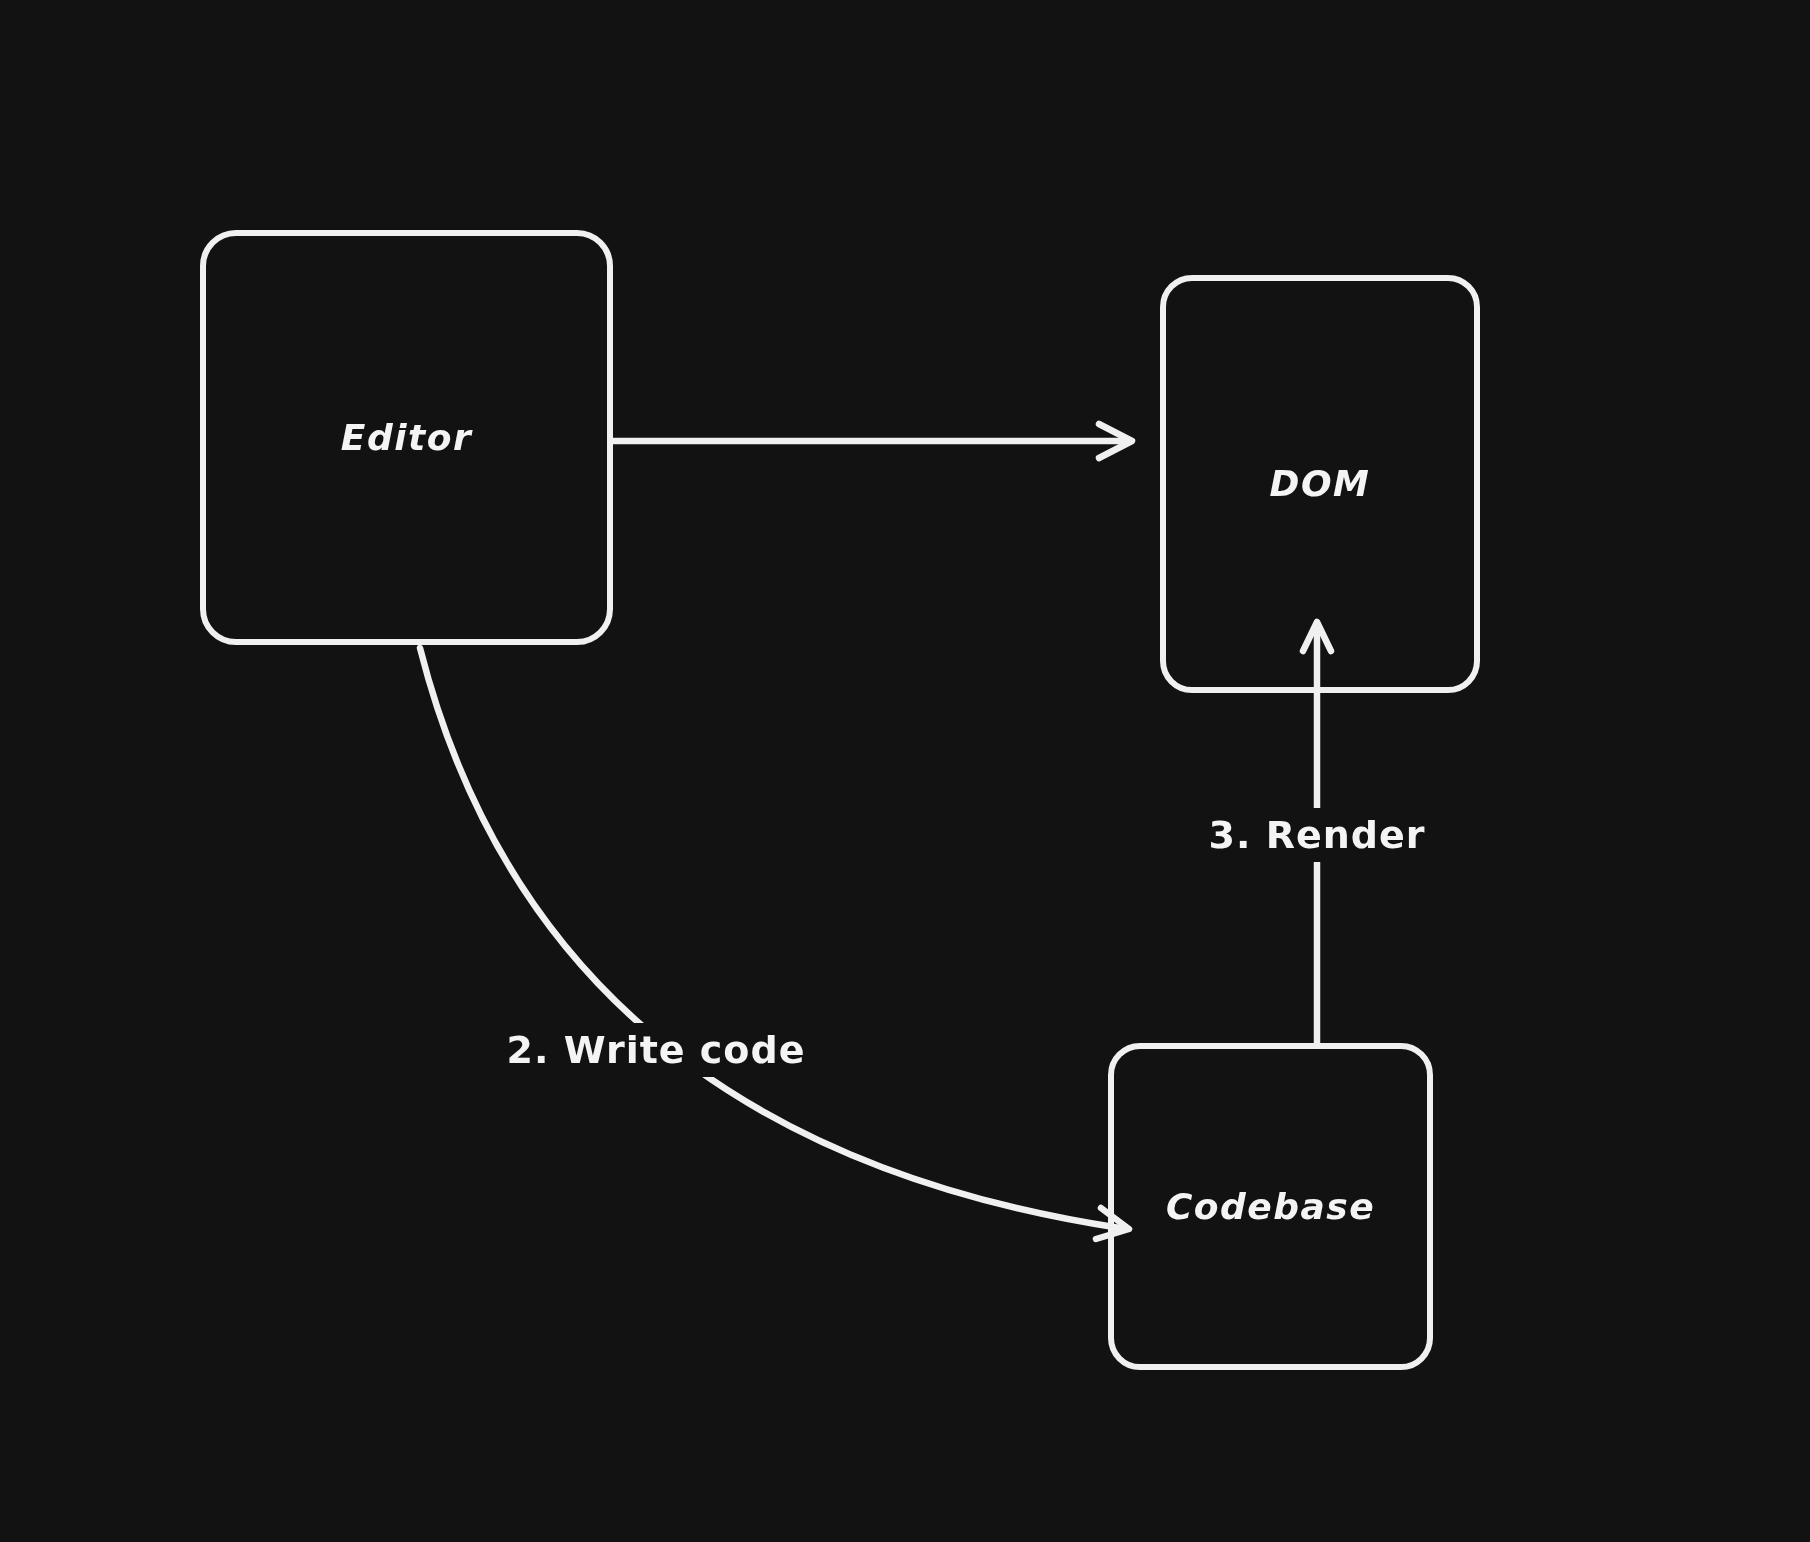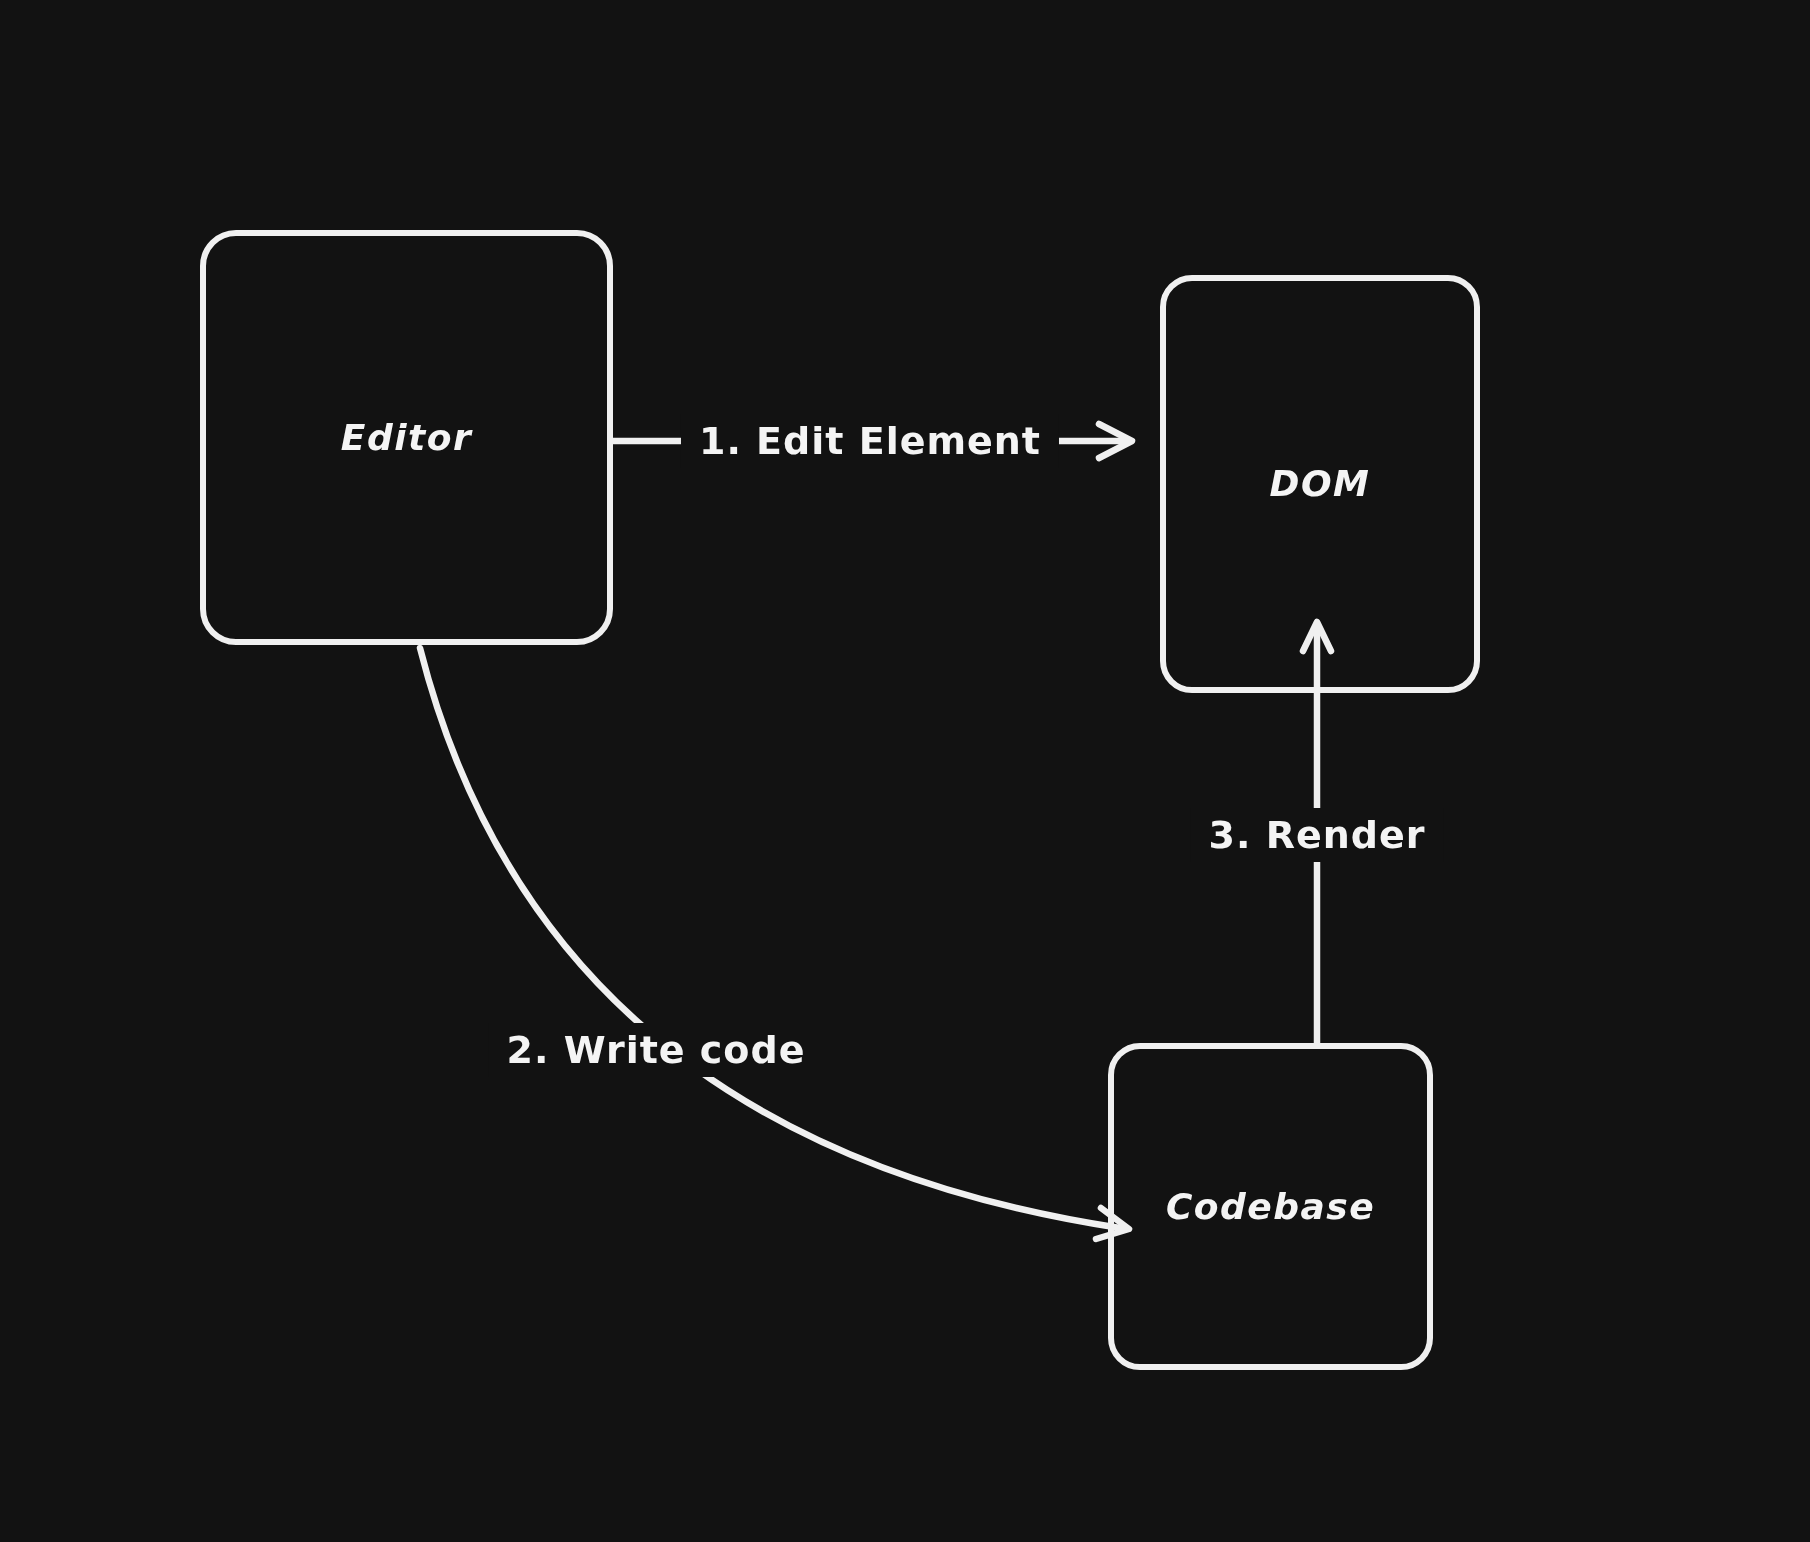--- a/index.html
+++ b/index.html
@@ -97,17 +97,16 @@
   </div>
 
   <div class="node node--dom">
     <span class="node-label">DOM</span>
   </div>
 
   <div class="node node--codebase">
     <span class="node-label">Codebase</span>
   </div>
 
-  <div class="edge-label edge-label--edit-element">1. Edit Element</div>
   <div class="edge-label edge-label--write-code">2. Write code</div>
   <div class="edge-label edge-label--render">3. Render</div>
 
 </div>
 
 </body></html>

